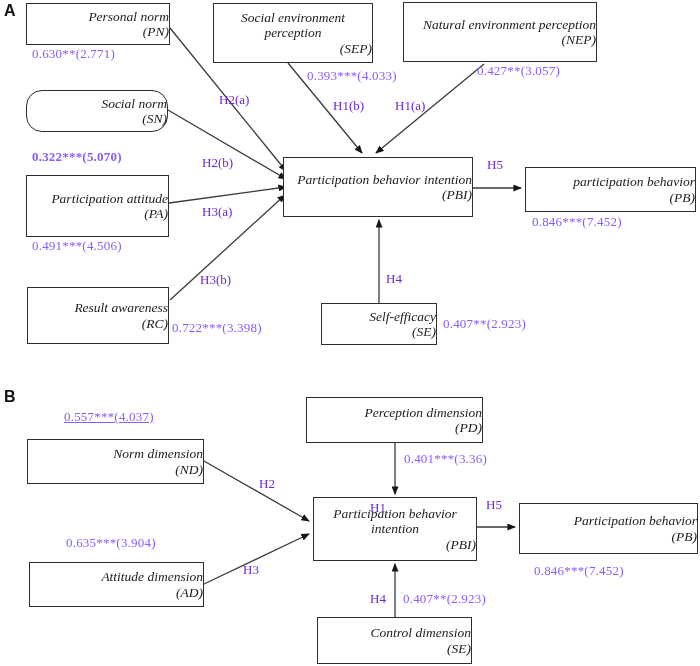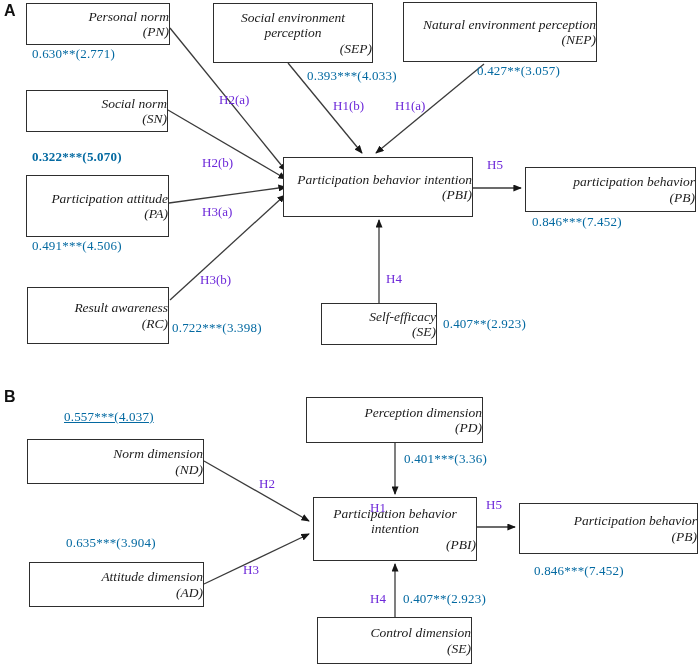--- a/index.html
+++ b/index.html
@@ -12,21 +12,21 @@
     position:absolute;font-family:"Liberation Sans","DejaVu Sans",sans-serif;
     font-weight:bold;font-size:16px;color:#111;
   }
   .node{
     position:absolute;box-sizing:border-box;border:1.5px solid #2e2e2e;background:#ffffff;
     display:flex;flex-direction:column;align-items:flex-end;justify-content:center;
     text-align:center;font-size:13.5px;line-height:1.14;padding:1px 0;font-style:italic;
   }
   .node .node-title{white-space:normal;}
   .coef{
-    position:absolute;font-size:13px;white-space:nowrap;color:#0369a1;letter-spacing:0.2px;
+    position:absolute;font-size:13px;white-space:nowrap;color:#8b5cf6;letter-spacing:0.2px;
   }
   .hyp{
     position:absolute;font-size:13px;white-space:nowrap;color:#6d28d9;
   }
 </style>
 </head>
 <body>
 
 <div id="canvas">
   <svg id="arrow-layer" viewBox="0 0 700 666" xmlns="http://www.w3.org/2000/svg">
@@ -58,21 +58,21 @@
       <div class="node-abbr">(PN)</div>
     </div>
     <div class="node" style="left: 213px; top: 3px; width: 160px; height: 60px;">
       <div class="node-title">Social environment perception</div>
       <div class="node-abbr">(SEP)</div>
     </div>
     <div class="node" style="left: 403px; top: 2px; width: 194px; height: 60px;">
       <div class="node-title">Natural environment perception</div>
       <div class="node-abbr">(NEP)</div>
     </div>
-    <div class="node" style="left: 26px; top: 90px; width: 142px; height: 42px;">
+    <div class="node" style="left: 26px; top: 90px; width: 142px; height: 42px; border-radius: 16px;">
       <div class="node-title">Social norm</div>
       <div class="node-abbr">(SN)</div>
     </div>
     <div class="node" style="left: 26px; top: 175px; width: 143px; height: 62px;">
       <div class="node-title">Participation attitude</div>
       <div class="node-abbr">(PA)</div>
     </div>
     <div class="node" style="left: 27px; top: 287px; width: 142px; height: 57px;">
       <div class="node-title">Result awareness</div>
       <div class="node-abbr">(RC)</div>

